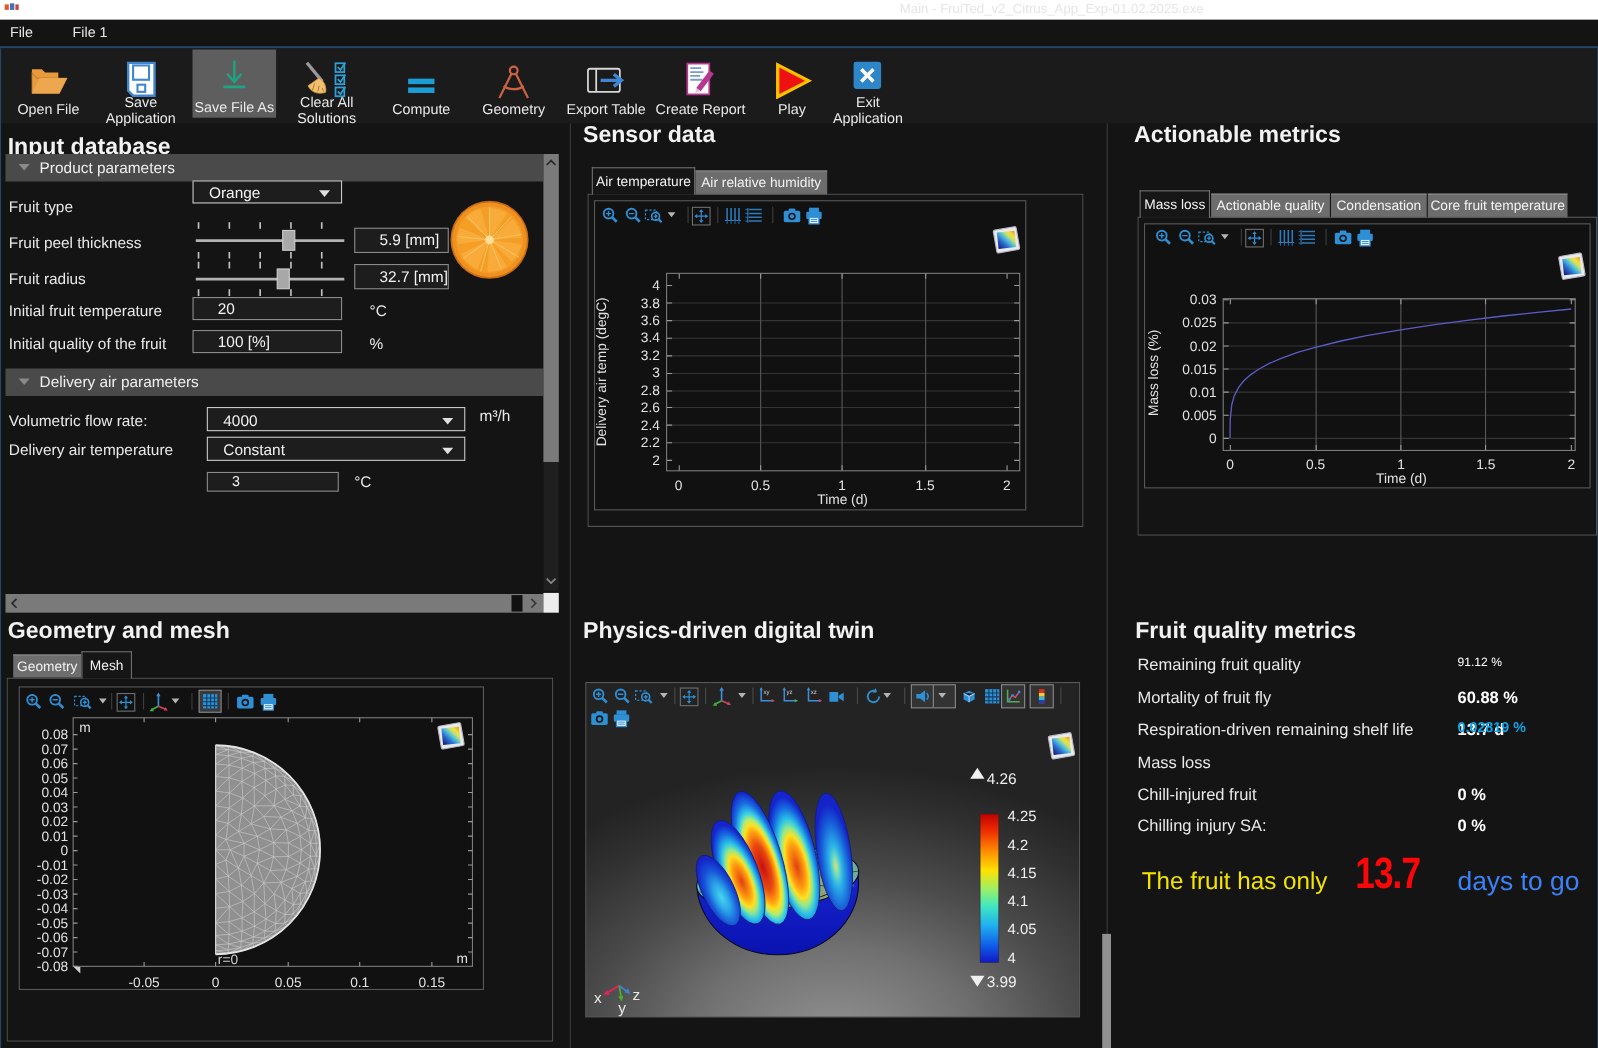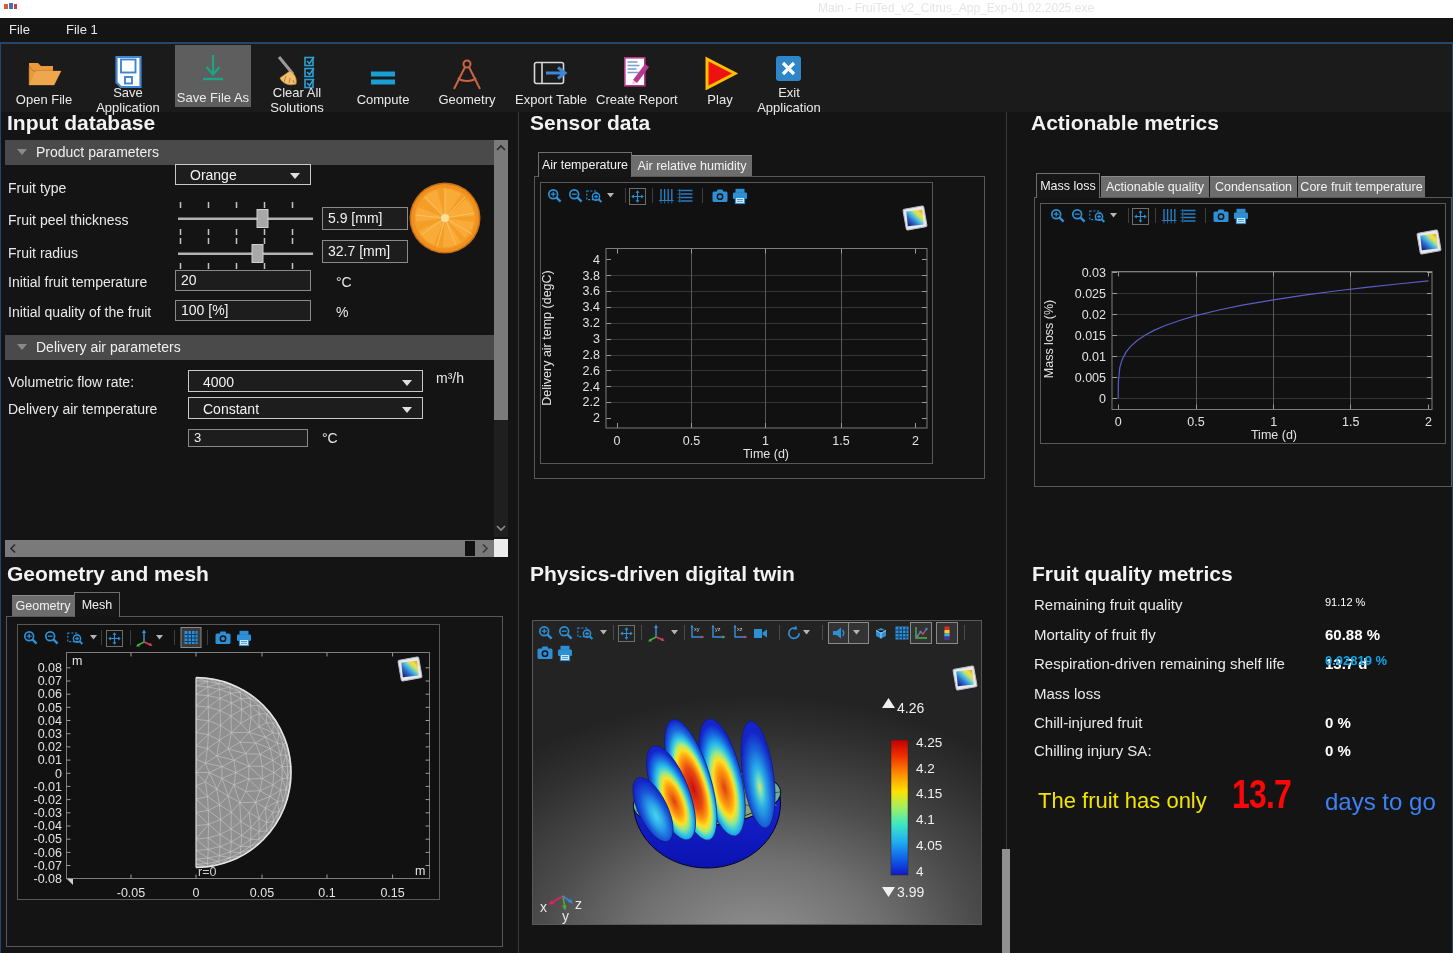--- a/index.html
+++ b/index.html
@@ -23,21 +23,21 @@
 .tlab { position:absolute; left:0; right:0; top:46px; line-height:15px; }
 .tlab1 { position:absolute; left:0; right:0; top:46px; line-height:15px; }
 
 .ptitle { position:absolute; color:#f2f2f2; font-weight:bold; font-size:21px; }
 .sechead { position:absolute; left:5px; width:489px; height:25px; background:#4a4a4a;
   color:#f0f0f0; font-size:14px; line-height:25px; }
 .sechead .tri { display:inline-block; margin:0 9px 2px 12px; width:0; height:0;
   border-left:5px solid transparent; border-right:5px solid transparent; border-top:6px solid #8a8a8a; }
 .lab { position:absolute; color:#e9e9e9; font-size:14px; }
 .inp { position:absolute; background:#1d1d1d; border:1px solid #8a8a8a; color:#f2f2f2;
-  font-size:14px; padding-left:5px; line-height:19px; }
+  font-size:14px; padding-left:22px; line-height:19px; }
 .drop { position:absolute; background:#1d1d1d; border:1px solid #c9c9c9; color:#f2f2f2;
   font-size:14px; }
 .drop .dtri { position:absolute; right:10px; top:8px; width:0; height:0;
   border-left:5px solid transparent; border-right:5px solid transparent; border-top:6px solid #e0e0e0; }
 .tab { position:absolute; font-size:12.5px; text-align:center; color:#f2f2f2; }
 .tab.on { background:#161616; border:1px solid #6e6e6e; border-bottom:none; z-index:3; }
 .tab.off { background:#6d6d6d; border-top:1px solid #8a8a8a; }
 svg text { font-family:"Liberation Sans", sans-serif; }
 </style>
 </head>
@@ -164,21 +164,21 @@
       <svg class="ticon" viewBox="0 0 80 34">
           <g transform="translate(25,0)">
         <rect x="2" y="0" width="25" height="25" rx="3" fill="#2e86c8"></rect>
         <path d="M9 7 L20 18 M20 7 L9 18" stroke="#ffffff" stroke-width="3.2"></path>
       </g>
         </svg>
       <div class="tlab" style="top:39px">Exit<br>Application</div>
     </div>
   </div>
   <div class="abs" id="leftpanel">
-    <div class="ptitle" style="left:7px;top:111px">Input database</div>
+    <div class="ptitle" style="left:7px;top:122px">Input database</div>
     <div class="sechead" style="top:140px"><span class="tri"></span>Product parameters</div>
     <div class="sechead" style="top:335px"><span class="tri"></span>Delivery air parameters</div>
 
     <div class="lab" style="left:8px;top:180px">Fruit type</div>
     <div class="drop" style="left:175px;top:164px;width:136px;height:21px">
         <span style="position:absolute;left:14px;top:2px">Orange</span>
         <span class="dtri"></span>
       </div>
     <div class="lab" style="left:8px;top:212px">Fruit peel thickness</div>
     <div class="lab" style="left:8px;top:245px">Fruit radius</div>

